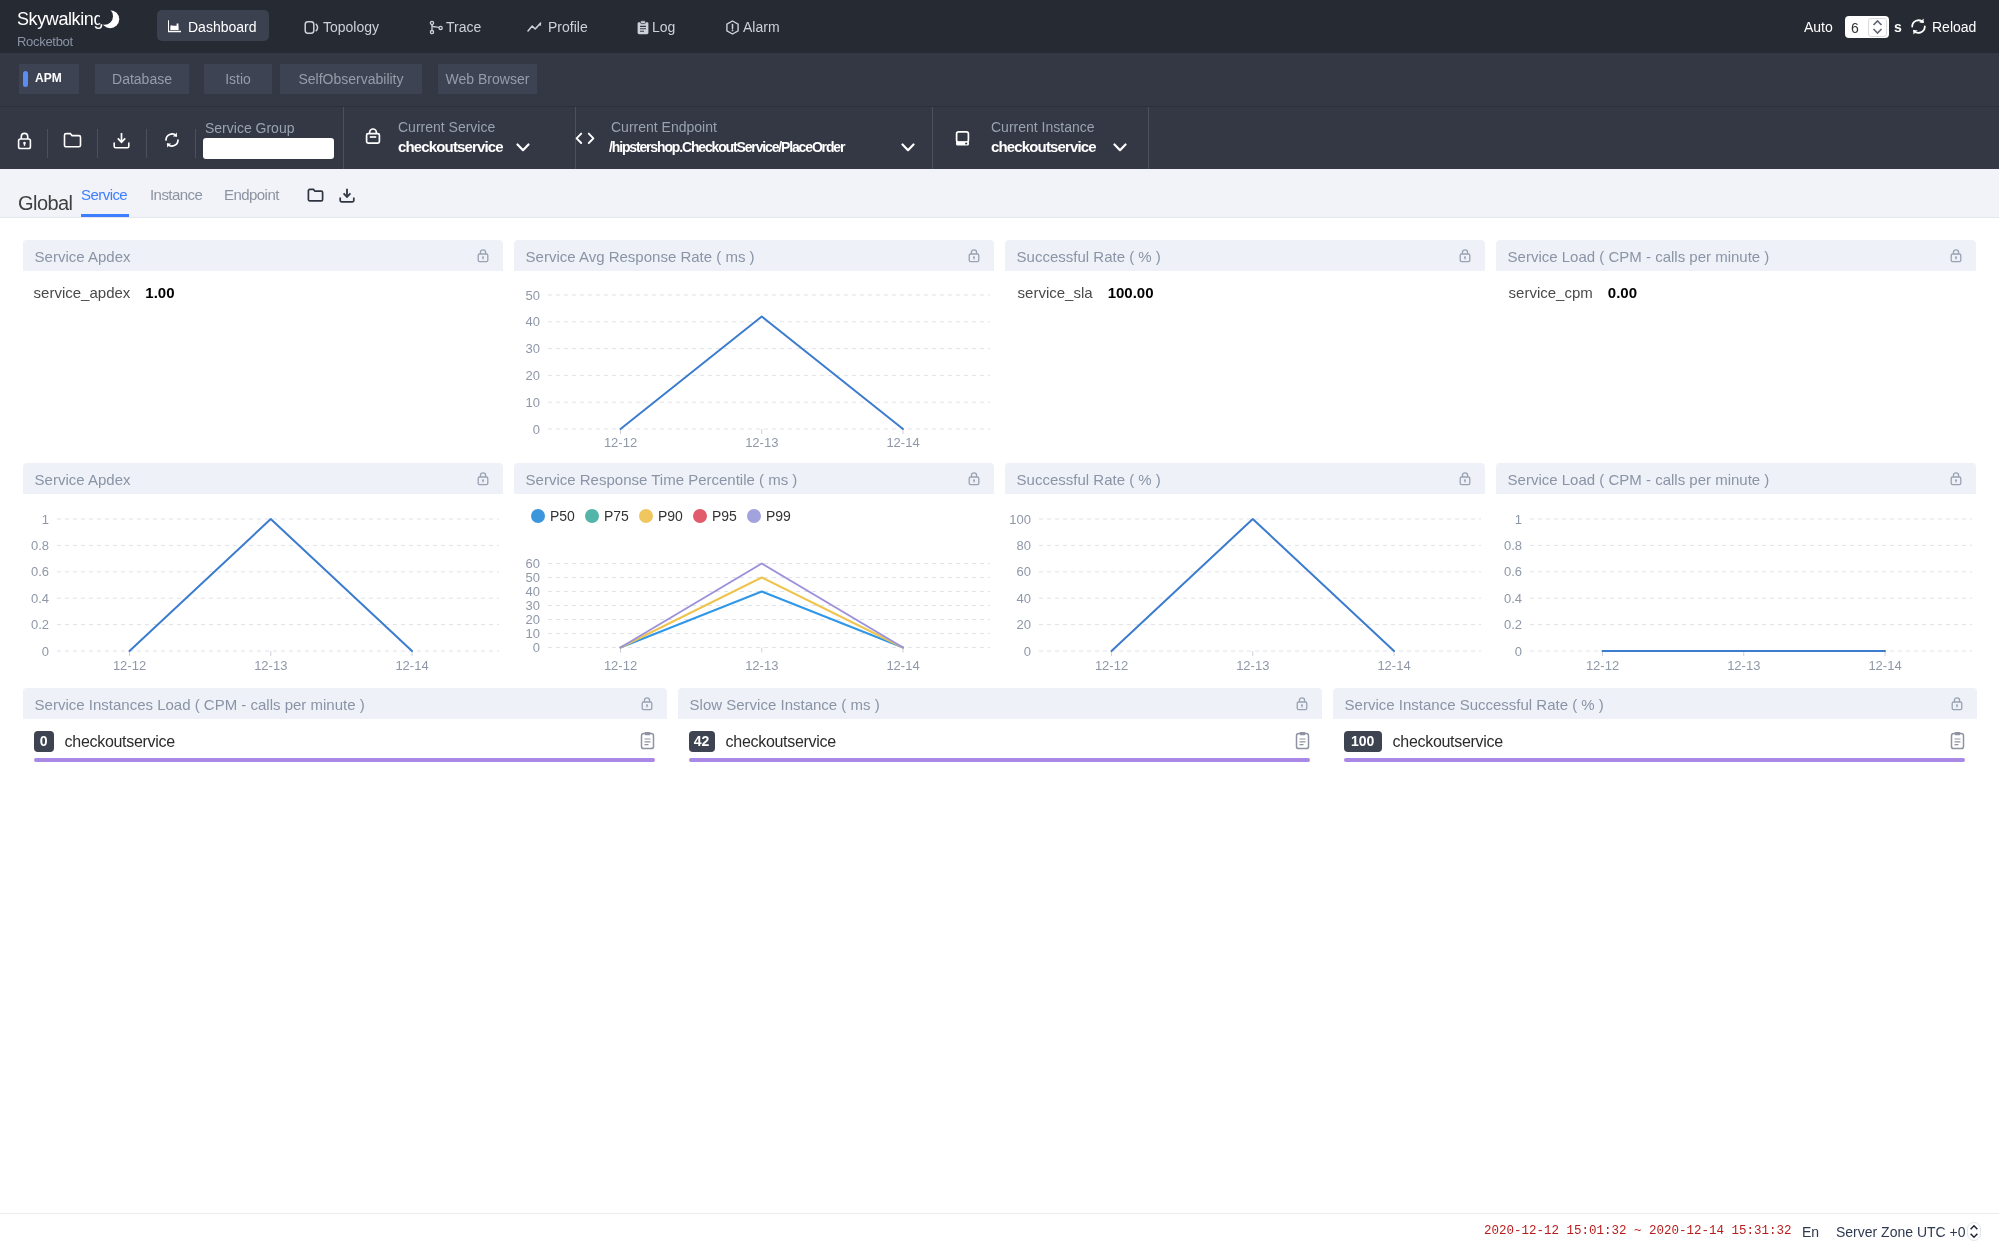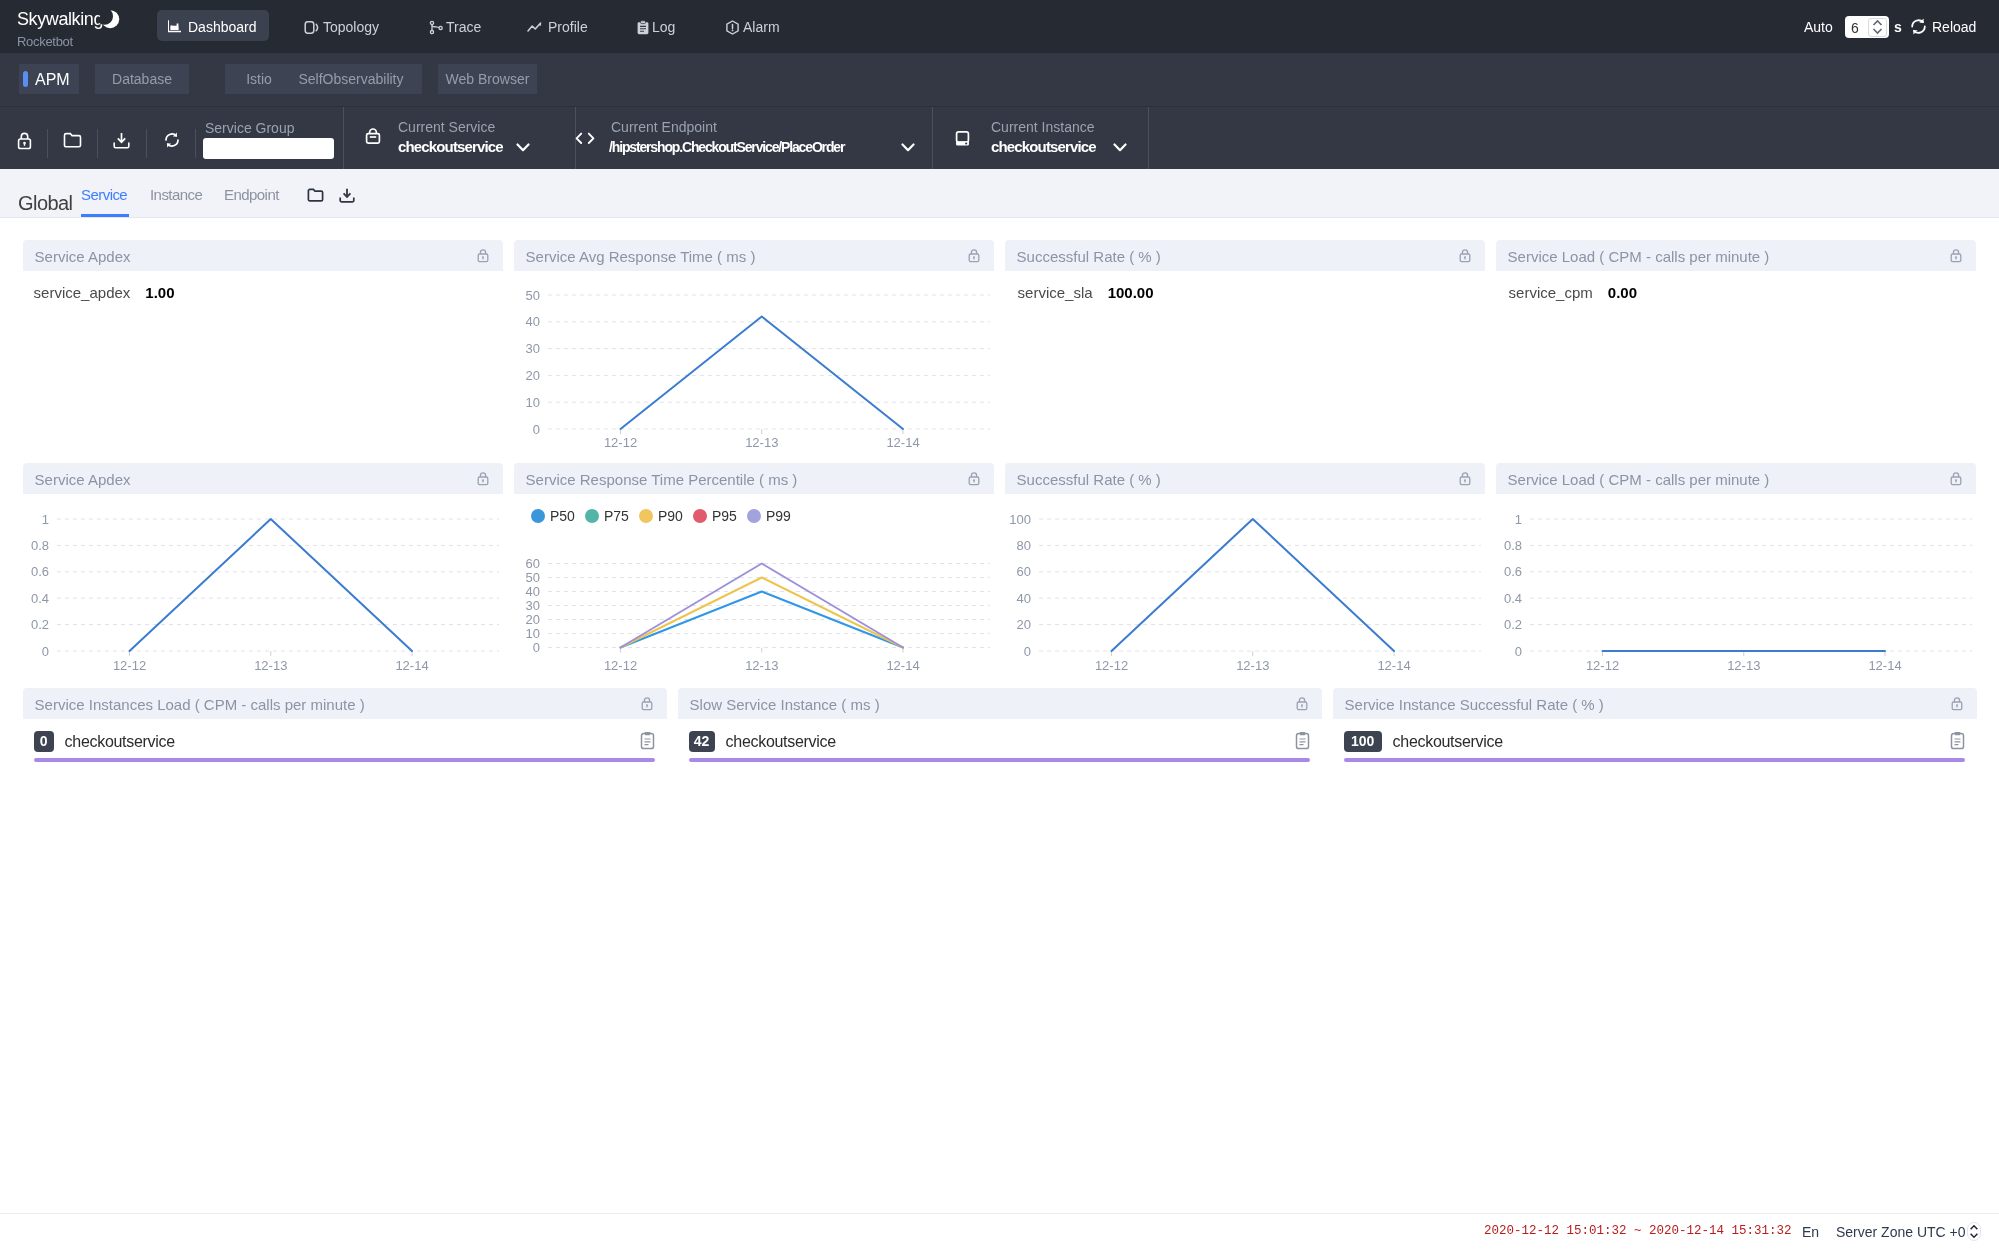--- a/index.html
+++ b/index.html
@@ -74,24 +74,24 @@
 <div class="abs" style="left:1894px;top:19px;font-size:14px;font-weight:bold;color:#fff">s</div>
 <div class="abs" style="left:1909px;top:17px"><svg width="19" height="19" viewBox="0 0 19 19">
       <path d="M15.8 9.5a6.3 6.3 0 0 1-10.9 4.3" fill="none" stroke="#fff" stroke-width="1.8" stroke-linecap="round"></path>
       <path d="M3.2 9.5A6.3 6.3 0 0 1 14 5.2" fill="none" stroke="#fff" stroke-width="1.8" stroke-linecap="round"></path>
       <path d="M14.6 1.6v4.2h-4.2z" fill="#fff"></path>
       <path d="M4.4 17.4v-4.2h4.2z" fill="#fff"></path>
     </svg></div>
 <div class="abs" style="left:1932px;top:19px;font-size:14px;color:#fff">Reload</div>
 <div class="abs gbar"></div>
 <div class="gbtn" style="left:19px;width:60px"></div>
-<div class="abs" style="left:35px;top:71px;font-size:16px;font-weight:normal;color:#fff">APM</div>
+<div class="abs" style="left:35px;top:71px;font-size:12px;font-weight:bold;color:#fff">APM</div>
 <div class="abs" style="left:23px;top:71px;width:5px;height:16px;border-radius:2.5px;background:#5a8ef0"></div>
 <div class="gbtn" style="left:95px;width:94px">Database</div>
-<div class="gbtn" style="left:225px;width:68px">Istio</div>
+<div class="gbtn" style="left:204px;width:68px">Istio</div>
 <div class="gbtn" style="left:280px;width:142px">SelfObservability</div>
 <div class="gbtn" style="left:438px;width:99px">Web Browser</div>
 <div class="abs tbar"></div>
 <div class="abs" style="left:17px;top:131px"><svg width="15" height="20" viewBox="0 0 15 20">
       <rect x="1.6" y="8" width="11.8" height="9.5" rx="1.8" fill="none" stroke="#fff" stroke-width="1.6"></rect>
       <path d="M4.3 8V5.6a3.2 3.2 0 0 1 6.4 0V8" fill="none" stroke="#fff" stroke-width="1.6"></path>
       <circle cx="7.5" cy="12.1" r="1.3" fill="#fff"></circle>
       <path d="M7.5 12.6v2.2" stroke="#fff" stroke-width="1.4"></path>
     </svg></div>
 <div class="abs" style="left:63px;top:132px"><svg width="19" height="16" viewBox="0 0 19 16">
@@ -163,21 +163,21 @@
 <div class="card-h" style="left:22.6px;top:240px;width:480px"></div>
 <div class="card-t" style="left:34.6px;top:248px">Service Apdex</div>
 <div class="abs" style="left:476.6px;top:248px"><svg width="12" height="15" viewBox="0 0 12 15">
       <rect x="1.2" y="6" width="9.6" height="7.6" rx="1.4" fill="none" stroke="#9aa2b2" stroke-width="1.3"></rect>
       <path d="M3.4 6V4.4a2.6 2.6 0 0 1 5.2 0V6" fill="none" stroke="#9aa2b2" stroke-width="1.3"></path>
       <circle cx="6" cy="9.2" r="1" fill="#9aa2b2"></circle>
       <path d="M6 9.6v1.8" stroke="#9aa2b2" stroke-width="1.1"></path>
     </svg></div>
 <div class="abs" style="left:33.6px;top:284px;font-size:15px;color:#4a4a4a">service_apdex<span style="display:inline-block;width:15px"></span><span style="color:#000;font-weight:bold">1.00</span></div>
 <div class="card-h" style="left:513.6px;top:240px;width:480px"></div>
-<div class="card-t" style="left:525.6px;top:248px">Service Avg Response Time ( ms )</div>
+<div class="card-t" style="left:525.6px;top:248px">Service Avg Response Rate ( ms )</div>
 <div class="abs" style="left:967.6px;top:248px"><svg width="12" height="15" viewBox="0 0 12 15">
       <rect x="1.2" y="6" width="9.6" height="7.6" rx="1.4" fill="none" stroke="#9aa2b2" stroke-width="1.3"></rect>
       <path d="M3.4 6V4.4a2.6 2.6 0 0 1 5.2 0V6" fill="none" stroke="#9aa2b2" stroke-width="1.3"></path>
       <circle cx="6" cy="9.2" r="1" fill="#9aa2b2"></circle>
       <path d="M6 9.6v1.8" stroke="#9aa2b2" stroke-width="1.1"></path>
     </svg></div>
 <svg style="position:absolute;left:513.6px;top:240px" width="480" height="212" viewBox="0 0 480 212">
     <line x1="34" y1="55.0" x2="476" y2="55.0" stroke="#e0e3e9" stroke-width="1" stroke-dasharray="4 4"></line>
     <text x="26" y="59.5" text-anchor="end" font-size="13" fill="#8f98a8">50</text>
     <line x1="34" y1="81.8" x2="476" y2="81.8" stroke="#e0e3e9" stroke-width="1" stroke-dasharray="4 4"></line>

